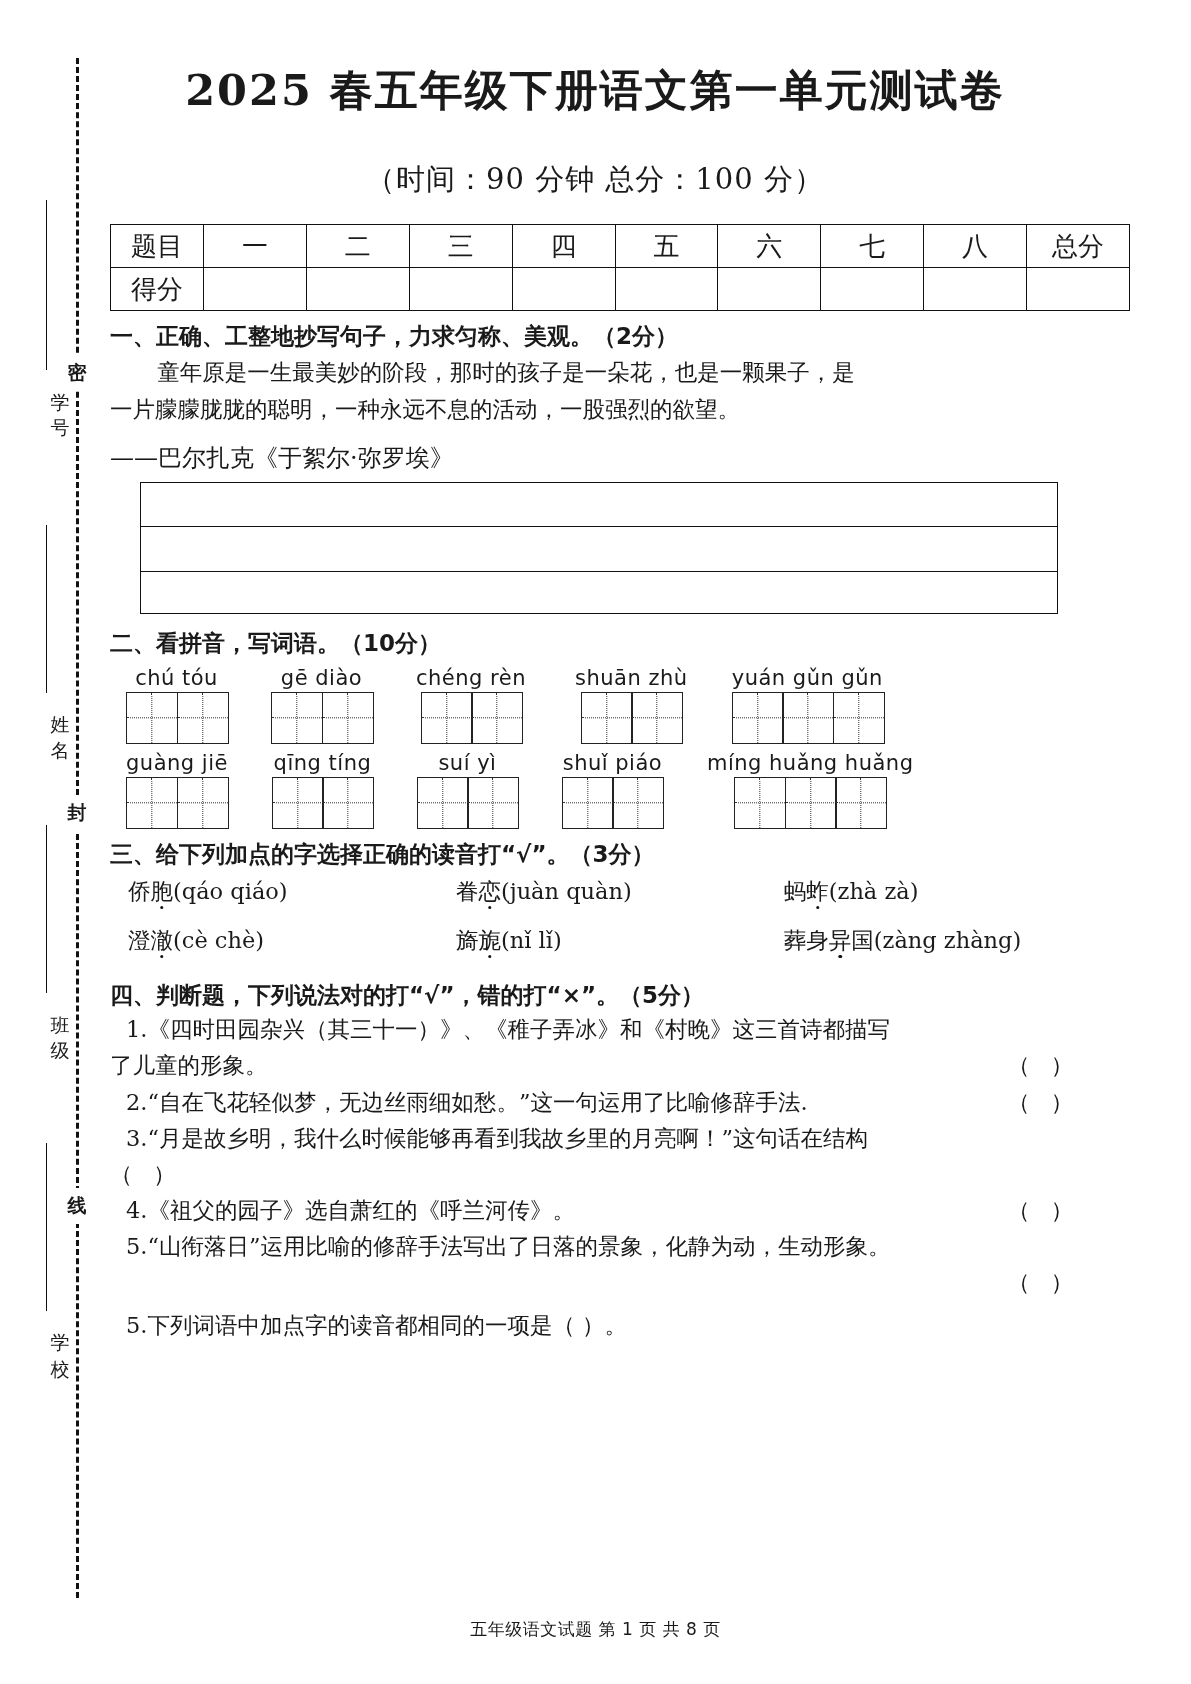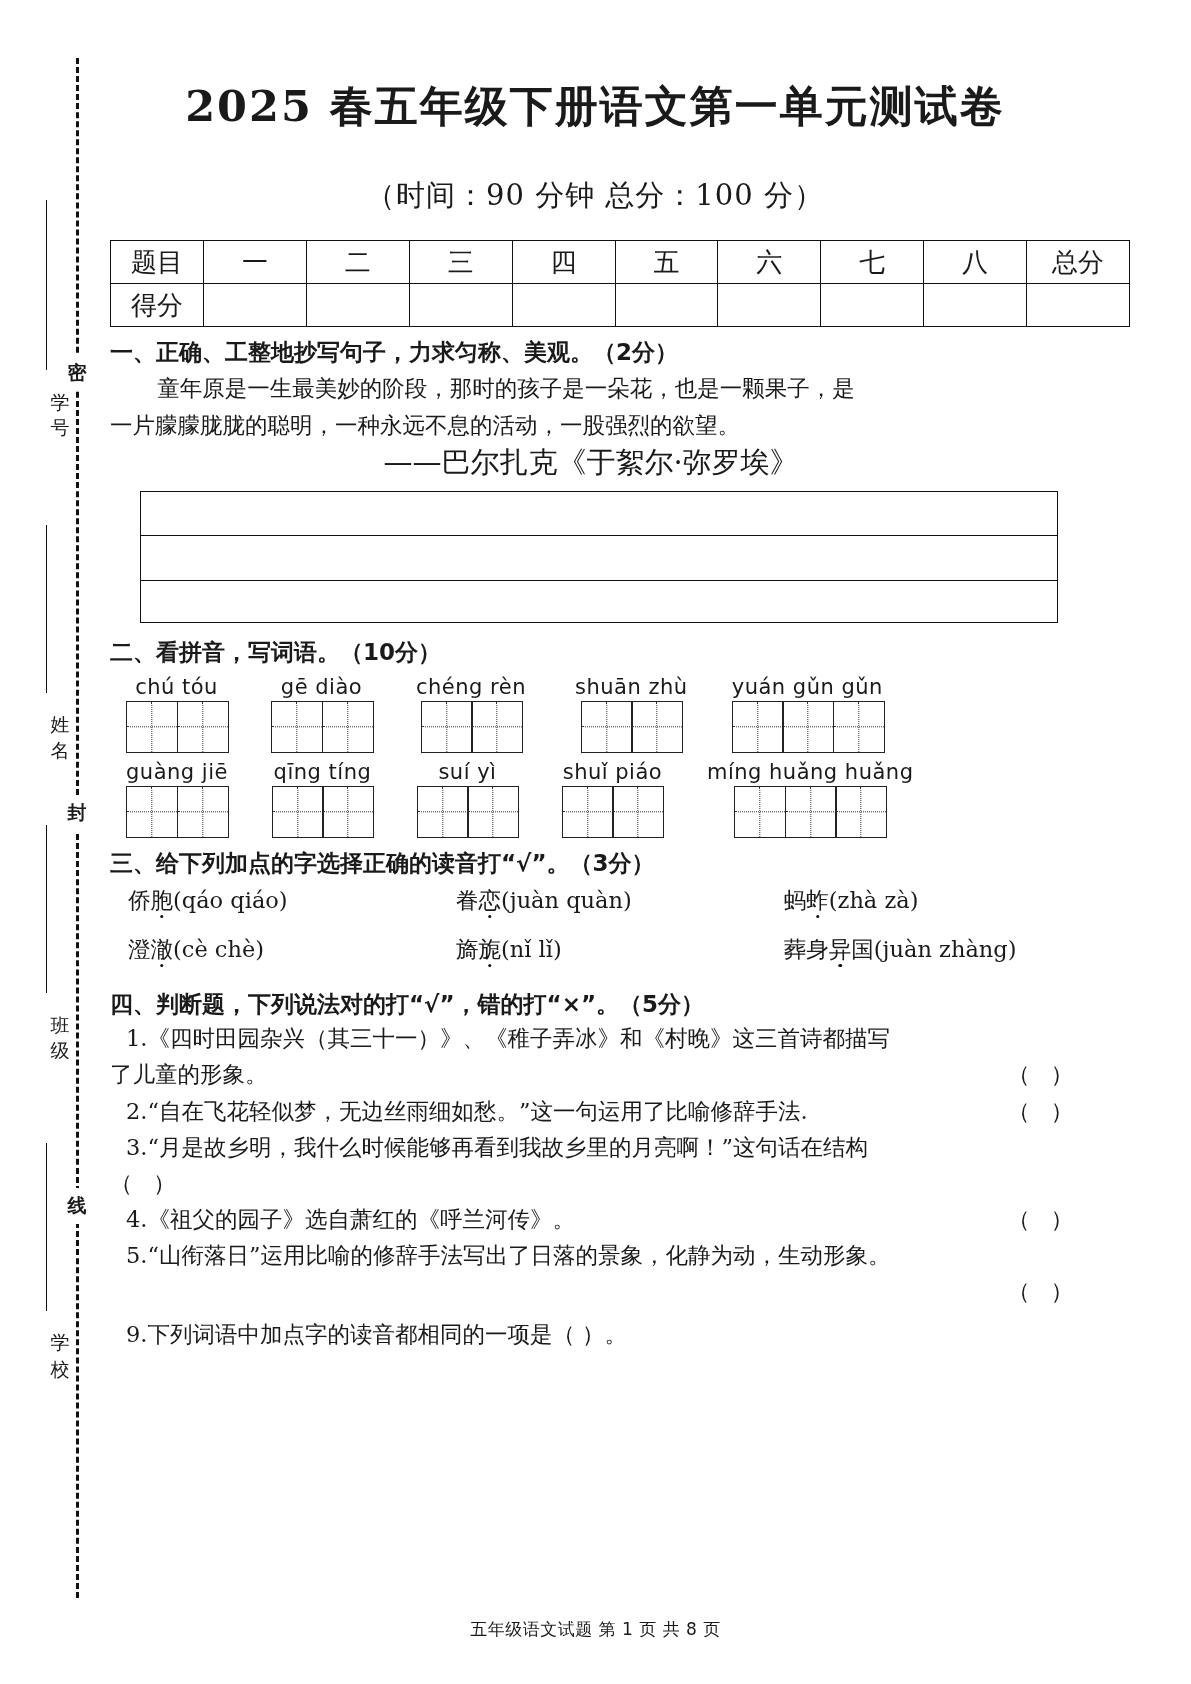--- a/index.html
+++ b/index.html
@@ -37,21 +37,21 @@
   }
   .field .rule{
     position:absolute;left:28px;width:0;border-left:1.5px solid #111;
   }
   .f1{top:378px;} .f1 .rule{top:-178px;height:170px;}
   .f2{top:700px;} .f2 .rule{top:-175px;height:168px;}
   .f3{top:1000px;} .f3 .rule{top:-175px;height:168px;}
   .f4{top:1318px;} .f4 .rule{top:-175px;height:168px;}
 
   
-  .body{position:absolute;left:110px;top:16px;width:970px;}
+  .body{position:absolute;left:110px;top:0;width:970px;}
 
   h1.title{
     margin:62px 0 0 0;
     font-size:43px;font-weight:700;text-align:center;
     letter-spacing:2px;
     font-family:"DejaVu Serif","Liberation Serif",serif;
   }
   .subtitle{
     margin:40px 0 0 0;text-align:center;font-size:29px;
     letter-spacing:1px;
@@ -67,21 +67,21 @@
   }
   table.score td.first{width:92px;}
 
   .qhead{
     font-size:23px;font-weight:700;margin:10px 0 0 0;
     font-family:"DejaVu Sans","Liberation Sans",sans-serif;
     letter-spacing:0px;
   }
   .ptext{font-size:22.5px;line-height:1.52;margin:3px 0 0 0;text-align:justify;}
   .indent{text-indent:2.1em;}
-  .attrib{text-align:center;font-size:29px;margin:1px 0 0 0;padding-right:8px;}
+  .attrib{text-align:left;font-size:24px;margin:16px 0 0 0;padding-right:8px;}
 
   .writebox{
     margin:8px 0 0 30px;width:918px;height:132px;
     border:1.6px solid #111;position:relative;box-sizing:border-box;
   }
   .writebox .hr{position:absolute;left:0;right:0;border-top:1.6px solid #111;}
   .writebox .hr.a{top:43px;}
   .writebox .hr.b{top:88px;}
 
   
@@ -282,21 +282,21 @@
 
     <div class="qhead" style="margin-top:10px;">三、给下列加点的字选择正确的读音打“√”。（3分）</div>
     <div class="choices" id="ch-row-1">
         <div class="choice" style="width: 332px;"><span>侨</span><span class="dotu">胞</span><span>(qáo   qiáo)</span></div>
         <div class="choice" style="width: 332px;"><span>眷</span><span class="dotu">恋</span><span>(juàn   quàn)</span></div>
         <div class="choice" style="width: 300px;"><span>蚂</span><span class="dotu">蚱</span><span>(zhà   zà)</span></div>
       </div>
     <div class="choices" id="ch-row-2" style="margin-top:18px;">
         <div class="choice" style="width: 332px;"><span>澄</span><span class="dotu">澈</span><span>(cè    chè)</span></div>
         <div class="choice" style="width: 332px;"><span>旖</span><span class="dotu">旎</span><span>(nǐ   lǐ)</span></div>
-        <div class="choice" style="width: 300px;"><span>葬</span><span class="dotu">身异国</span><span>(juàn   zhàng)</span></div>
+        <div class="choice" style="width: 300px;"><span>葬</span><span class="dotu">身异国</span><span>(zàng   zhàng)</span></div>
       </div>
 
     <div class="qhead" style="margin-top:24px;">四、判断题，下列说法对的打“√”，错的打“×”。（5分）</div>
     <div id="judge-list">
         <div>
           <div class="jitem" style="padding-left: 16px; display: flex; justify-content: space-between;">
             <span>1.《四时田园杂兴（其三十一）》、《稚子弄冰》和《村晚》这三首诗都描写</span>
           </div>
           <div class="jitem" style="display: flex; justify-content: space-between;">
             <span>了儿童的形象。</span>
@@ -324,17 +324,17 @@
           </div>
         </div>
         <div>
           <div class="jitem" style="padding-left: 16px; display: flex; justify-content: space-between;">
             <span>5.“山衔落日”运用比喻的修辞手法写出了日落的景象，化静为动，生动形象。</span>
           </div>
           <div class="jitem brk" style="text-align: right;">（    ）</div>
         </div>
       </div>
 
-    <div class="jitem" style="padding-left:16px;margin-top:8px;">9.下列词语中加点字的读音都相同的一项是（       ）。</div>
+    <div class="jitem" style="padding-left:16px;margin-top:8px;">5.下列词语中加点字的读音都相同的一项是（       ）。</div>
   </div>
 
   <div class="footer">五年级语文试题 第 1 页 共 8 页</div>
 </div>
 
 </body></html>

